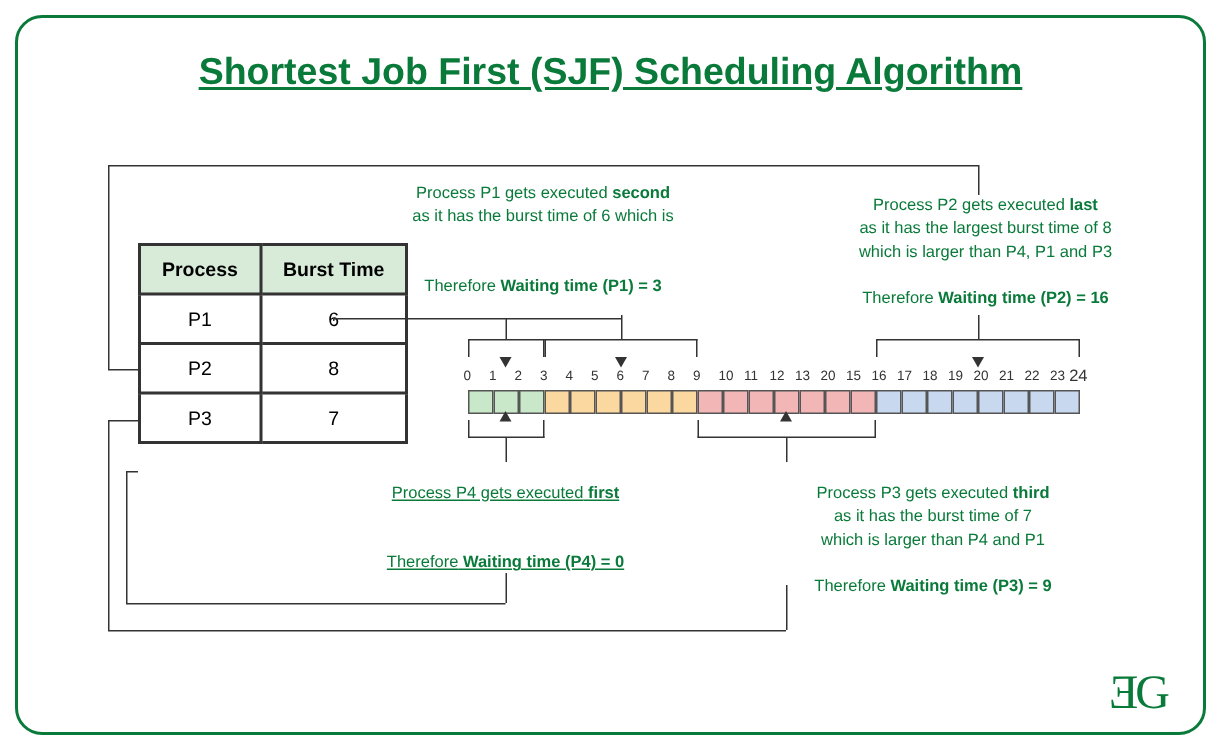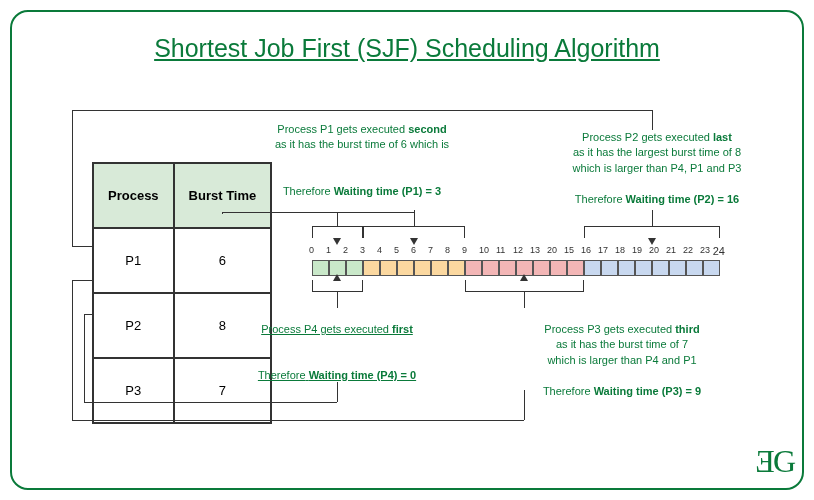--- a/index.html
+++ b/index.html
@@ -15,43 +15,43 @@
     left: 10px; top: 10px;
     width: 794px; height: 480px;
     border: 2px solid #0a7a3a;
     border-radius: 18px;
     background: #fff;
   }
   .title {
     text-align: center;
     color: #0a7a3a;
     text-decoration: underline;
-    font-weight: normal;
+    font-weight: bold;
     font-size: 25px;
     margin-top: 22px;
   }
   .logo {
     position: absolute;
-    right: 8px; bottom: 8px;
+    right: 24px; bottom: 8px;
     color: #0a7a3a;
     font-size: 32px;
     font-family: Georgia, serif;
     letter-spacing: -2px;
     text-align: right;
   }
   
   .ptable {
     position: absolute;
     left: 80px; top: 150px;
     border-collapse: collapse;
     font-size: 13px;
   }
   .ptable th, .ptable td {
     border: 2px solid #333;
-    padding: 24px 14px;
+    padding: 8px 14px;
     text-align: center;
   }
   .ptable th {
     background: #d8ead8;
     font-weight: bold;
   }
   
   .gantt {
     position: absolute;
     left: 300px; top: 248px;

